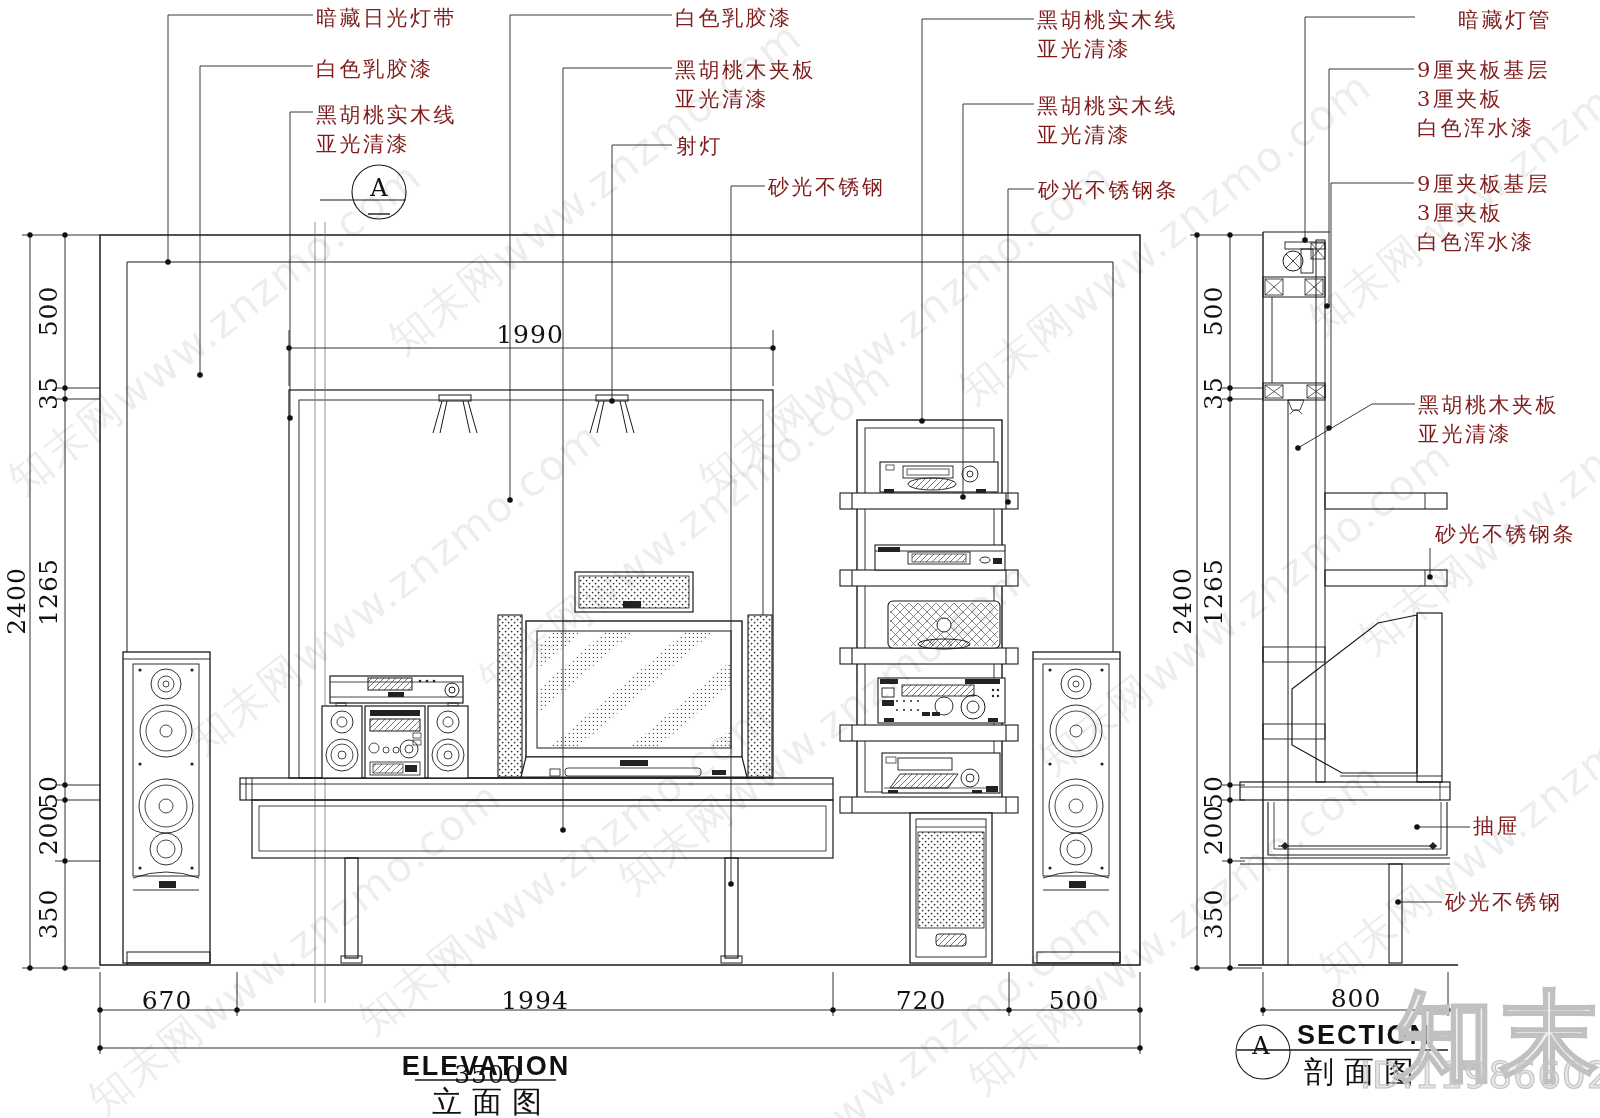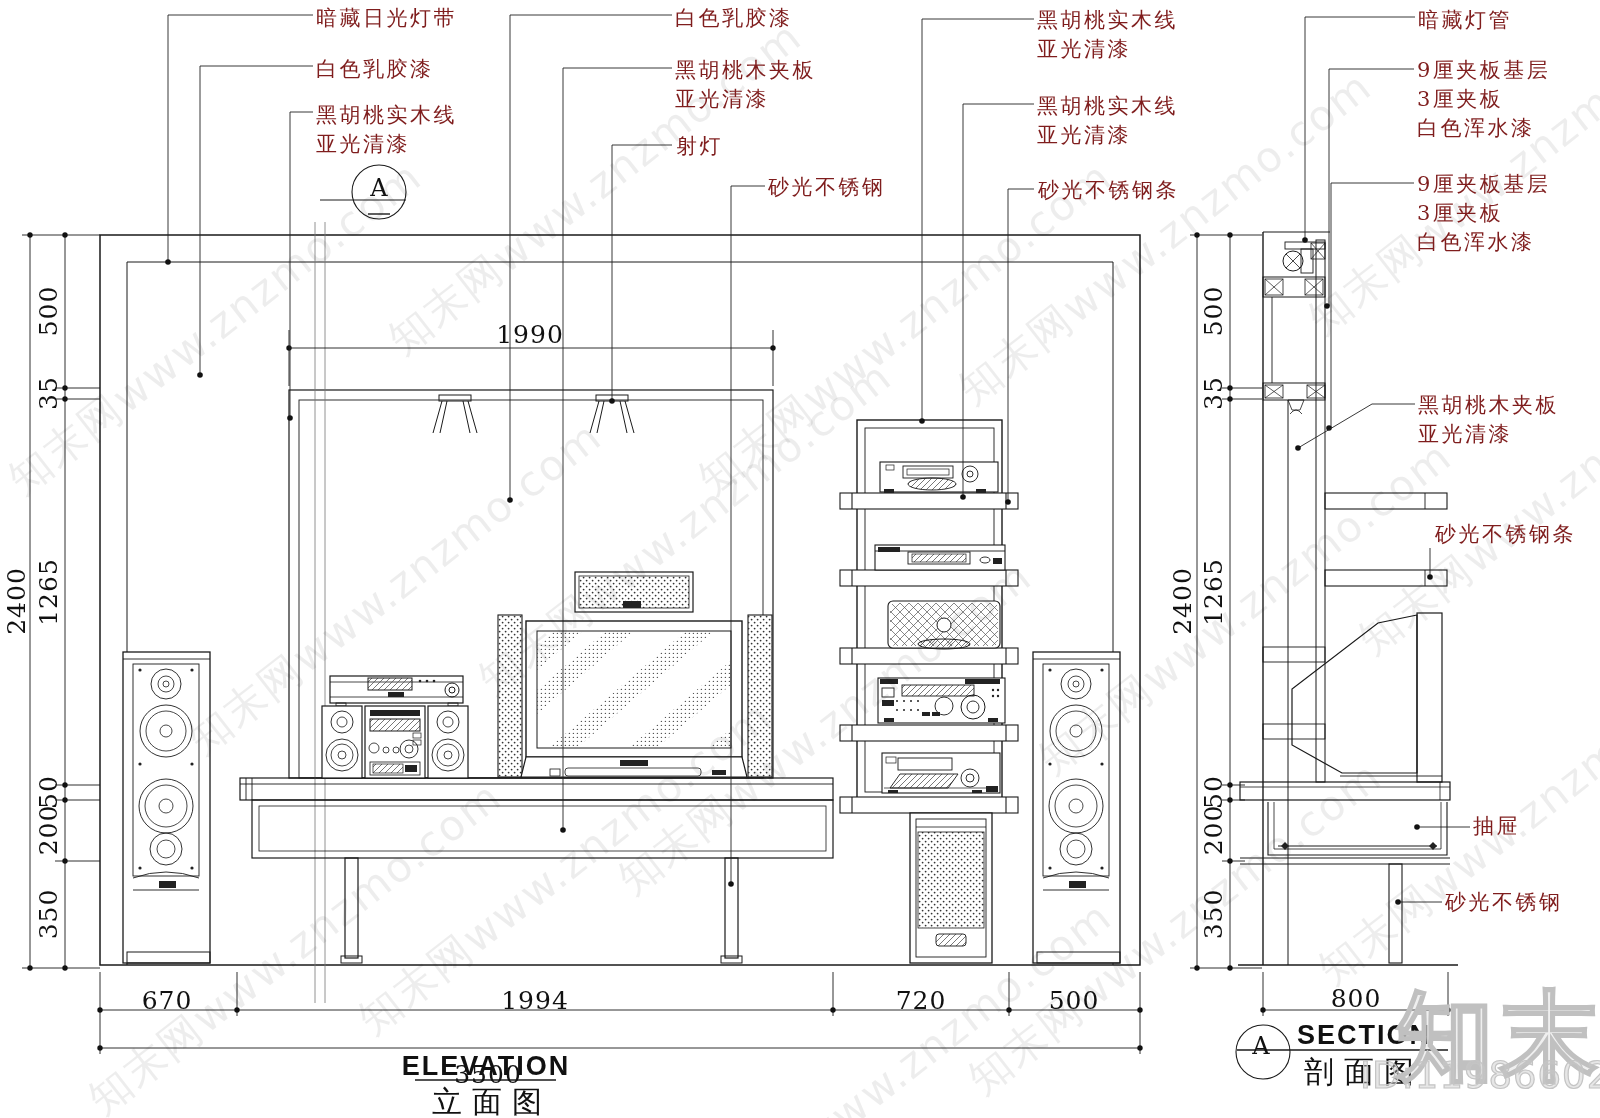--- a/index.html
+++ b/index.html
@@ -484,21 +484,21 @@
       <div>亚光清漆</div>
     </div>
 <div class="callout" style="left:1037px;top:92px">
       <div>黑胡桃实木线</div>
       <div>亚光清漆</div>
     </div>
 <div class="callout" style="left:1038px;top:176px">
       <div>砂光不锈钢条</div>
     </div>
 
-<div class="callout" style="left:1418px;top:6px">
+<div class="callout" style="left:1458px;top:6px">
       <div>暗藏灯管</div>
     </div>
 <div class="callout" style="left:1417px;top:56px">
       <div>9厘夹板基层</div>
       <div>3厘夹板</div>
       <div>白色浑水漆</div>
     </div>
 <div class="callout" style="left:1417px;top:170px">
       <div>9厘夹板基层</div>
       <div>3厘夹板</div>

